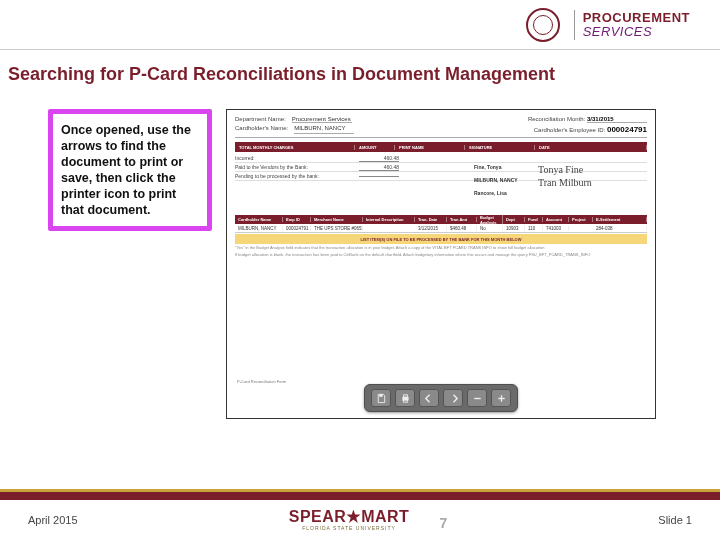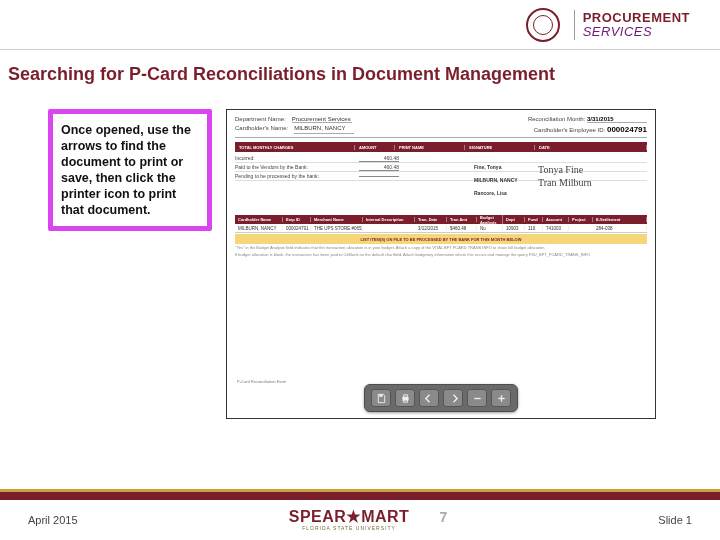--- a/index.html
+++ b/index.html
@@ -198,21 +198,21 @@
             <line x1="12" y1="5" x2="12" y2="19" stroke-width="3"></line>
           </svg>
         </div>
     </div>
   </div>
 </div>
 
 <div class="footer-bar"></div>
 <div class="footer">
   <div>April 2015</div>
-  <div style="display:flex;align-items:flex-start;gap:30px">
+  <div style="display:flex;align-items:flex-end;gap:30px">
     <div class="spearmart">
       <span>SPEAR★MART</span>
       <span class="sub">FLORIDA STATE UNIVERSITY</span>
     </div>
     <div class="page-center">7</div>
   </div>
   <div>Slide 1</div>
 </div>
 
 </body></html>

